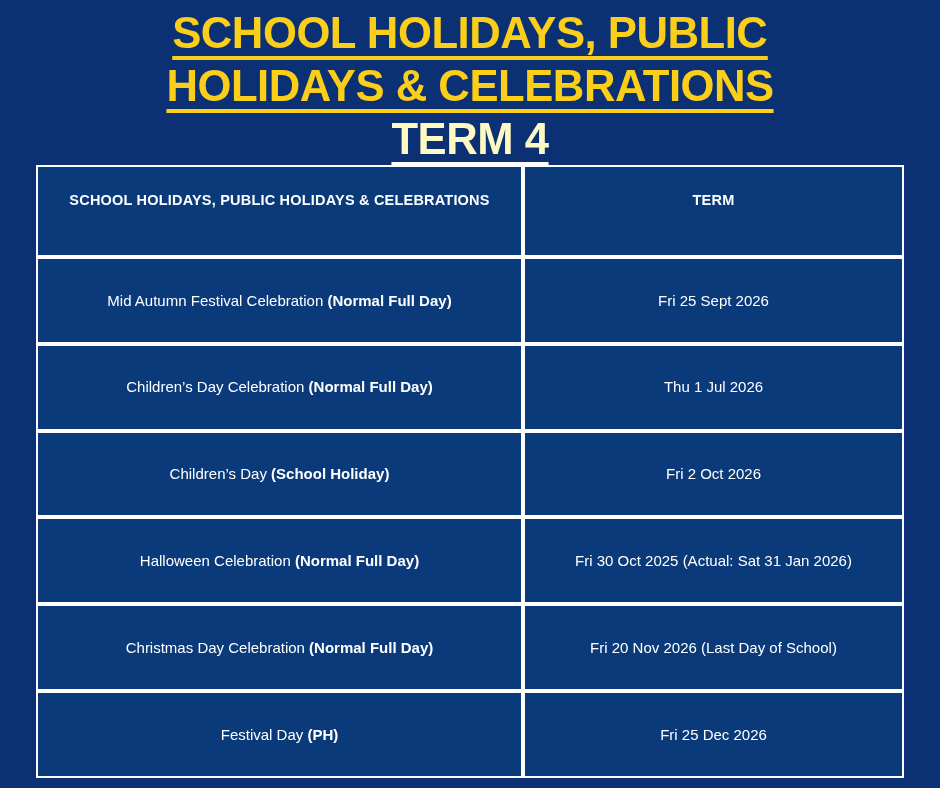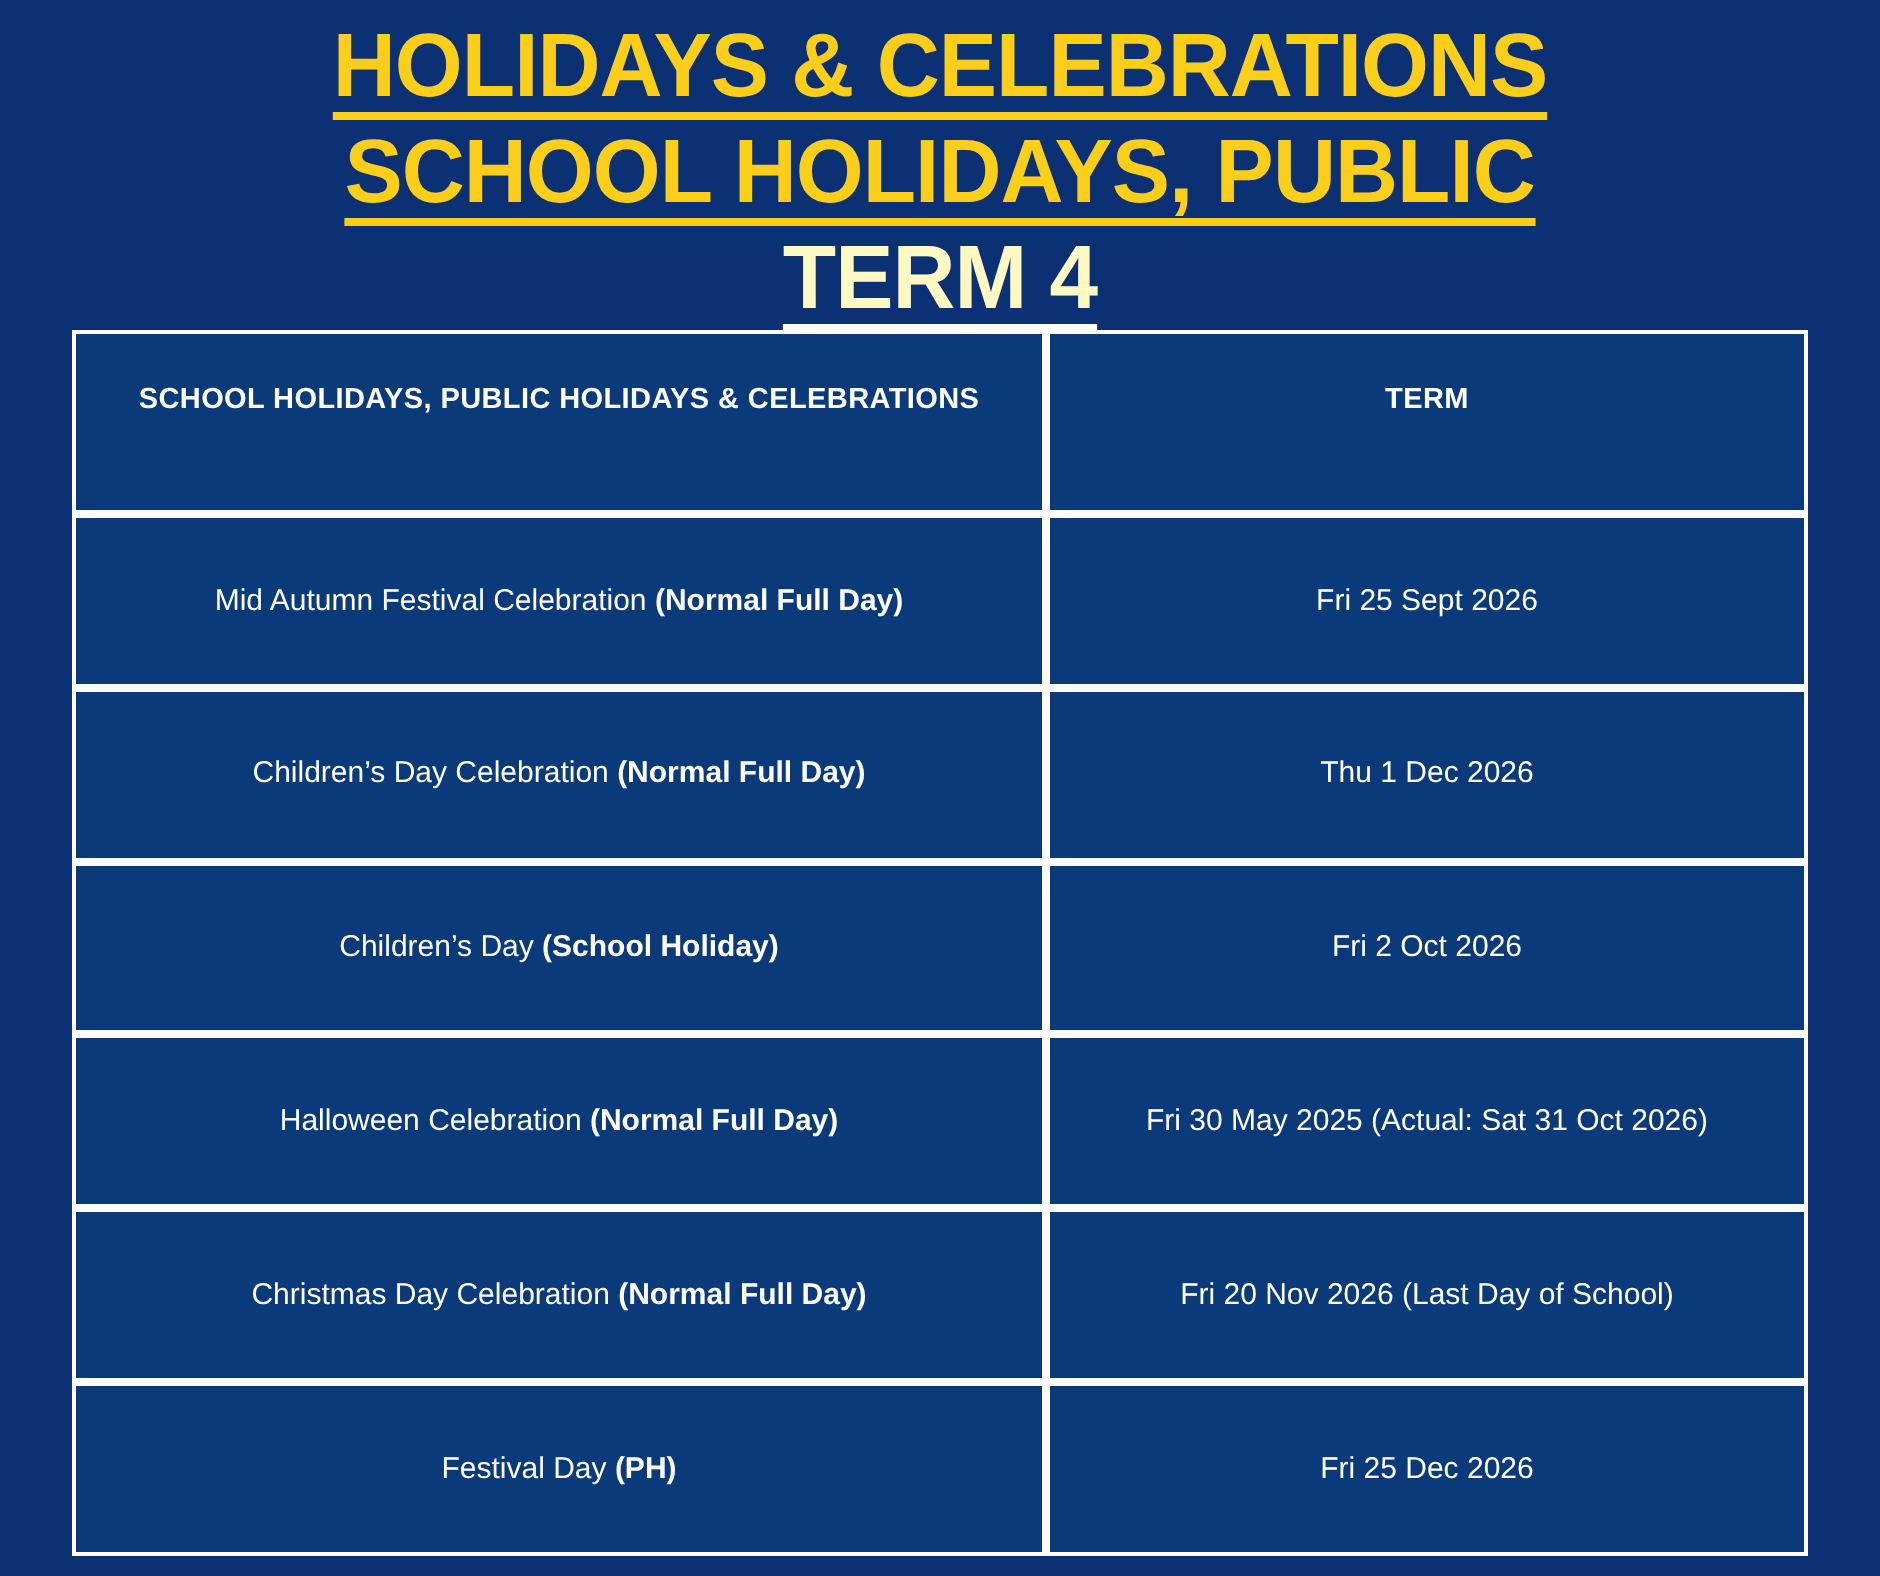--- a/index.html
+++ b/index.html
@@ -99,22 +99,22 @@
   td.event b, td.date b {
     font-weight: bold;
   }
 </style>
 </head>
 <body>
 
 <div class="page">
 
   <div class="title-block">
+    <span class="title-line l1"><span class="ul">SCHOOL HOLIDAYS, PUBLIC</span></span>
     <span class="title-line l2"><span class="ul">HOLIDAYS &amp; CELEBRATIONS</span></span>
-    <span class="title-line l1"><span class="ul">SCHOOL HOLIDAYS, PUBLIC</span></span>
     <span class="title-line l3"><span class="ul">TERM 4</span></span>
   </div>
 
   <div class="table-wrap">
     <table class="sched">
       <colgroup>
         <col class="c-event">
         <col class="c-date">
       </colgroup>
       <thead>
@@ -123,29 +123,29 @@
           <th>TERM</th>
         </tr>
       </thead>
       <tbody id="sched-body">
           <tr>
             <td class="event"><span>Mid Autumn Festival Celebration </span><b>(Normal Full Day)</b></td>
             <td class="date">Fri 25 Sept 2026</td>
           </tr>
           <tr>
             <td class="event"><span>Children’s Day Celebration </span><b>(Normal Full Day)</b></td>
-            <td class="date">Thu 1 Dec 2026</td>
+            <td class="date">Thu 1 Jul 2026</td>
           </tr>
           <tr>
             <td class="event"><span>Children’s Day </span><b>(School Holiday)</b></td>
             <td class="date">Fri 2 Oct 2026</td>
           </tr>
           <tr>
             <td class="event"><span>Halloween Celebration </span><b>(Normal Full Day)</b></td>
-            <td class="date">Fri 30 May 2025 (Actual: Sat 31 Oct 2026)</td>
+            <td class="date">Fri 30 Oct 2025 (Actual: Sat 31 Jan 2026)</td>
           </tr>
           <tr>
             <td class="event"><span>Christmas Day Celebration </span><b>(Normal Full Day)</b></td>
             <td class="date">Fri 20 Nov 2026 (Last Day of School)</td>
           </tr>
           <tr>
             <td class="event"><span>Festival Day </span><b>(PH)</b></td>
             <td class="date">Fri 25 Dec 2026</td>
           </tr>
         </tbody>

